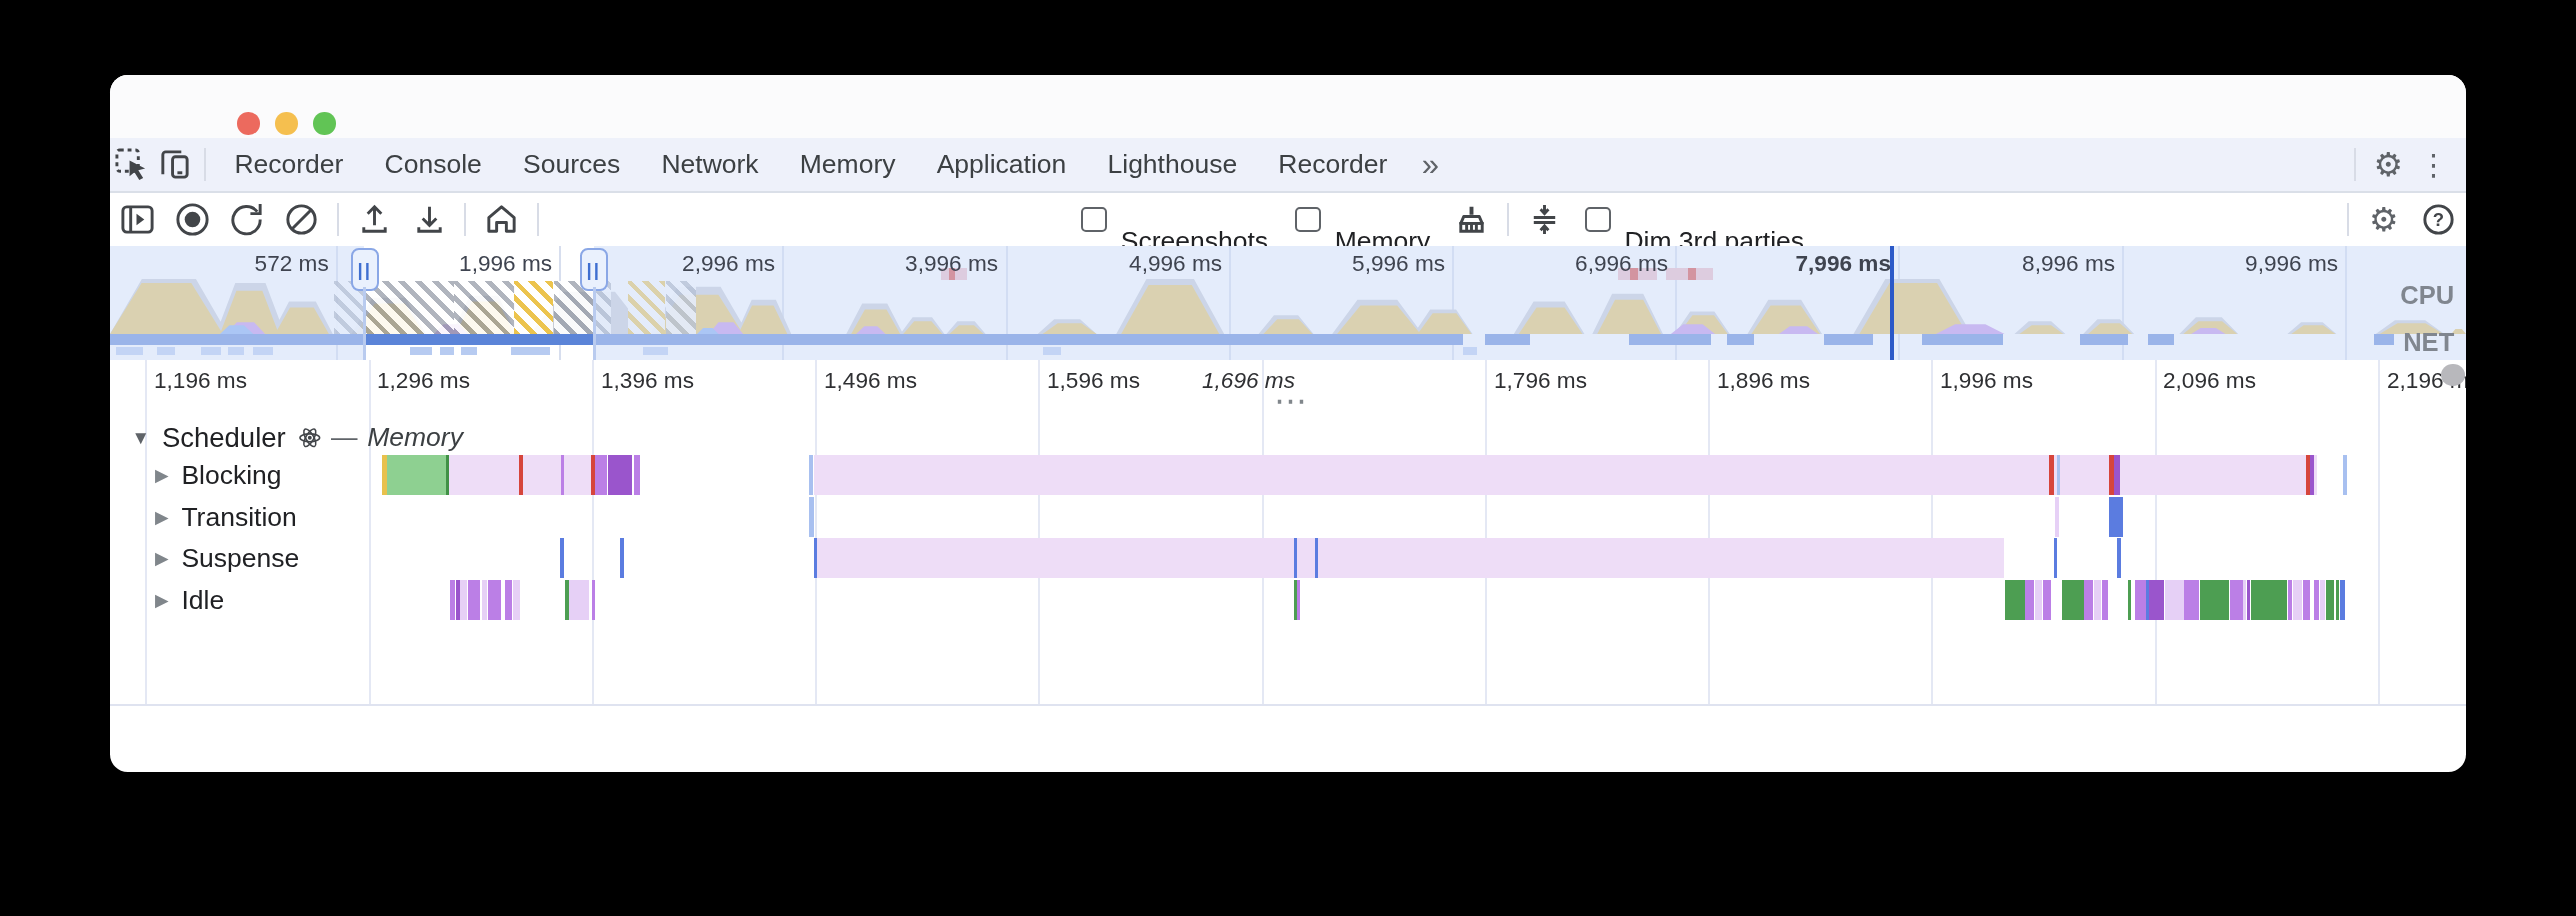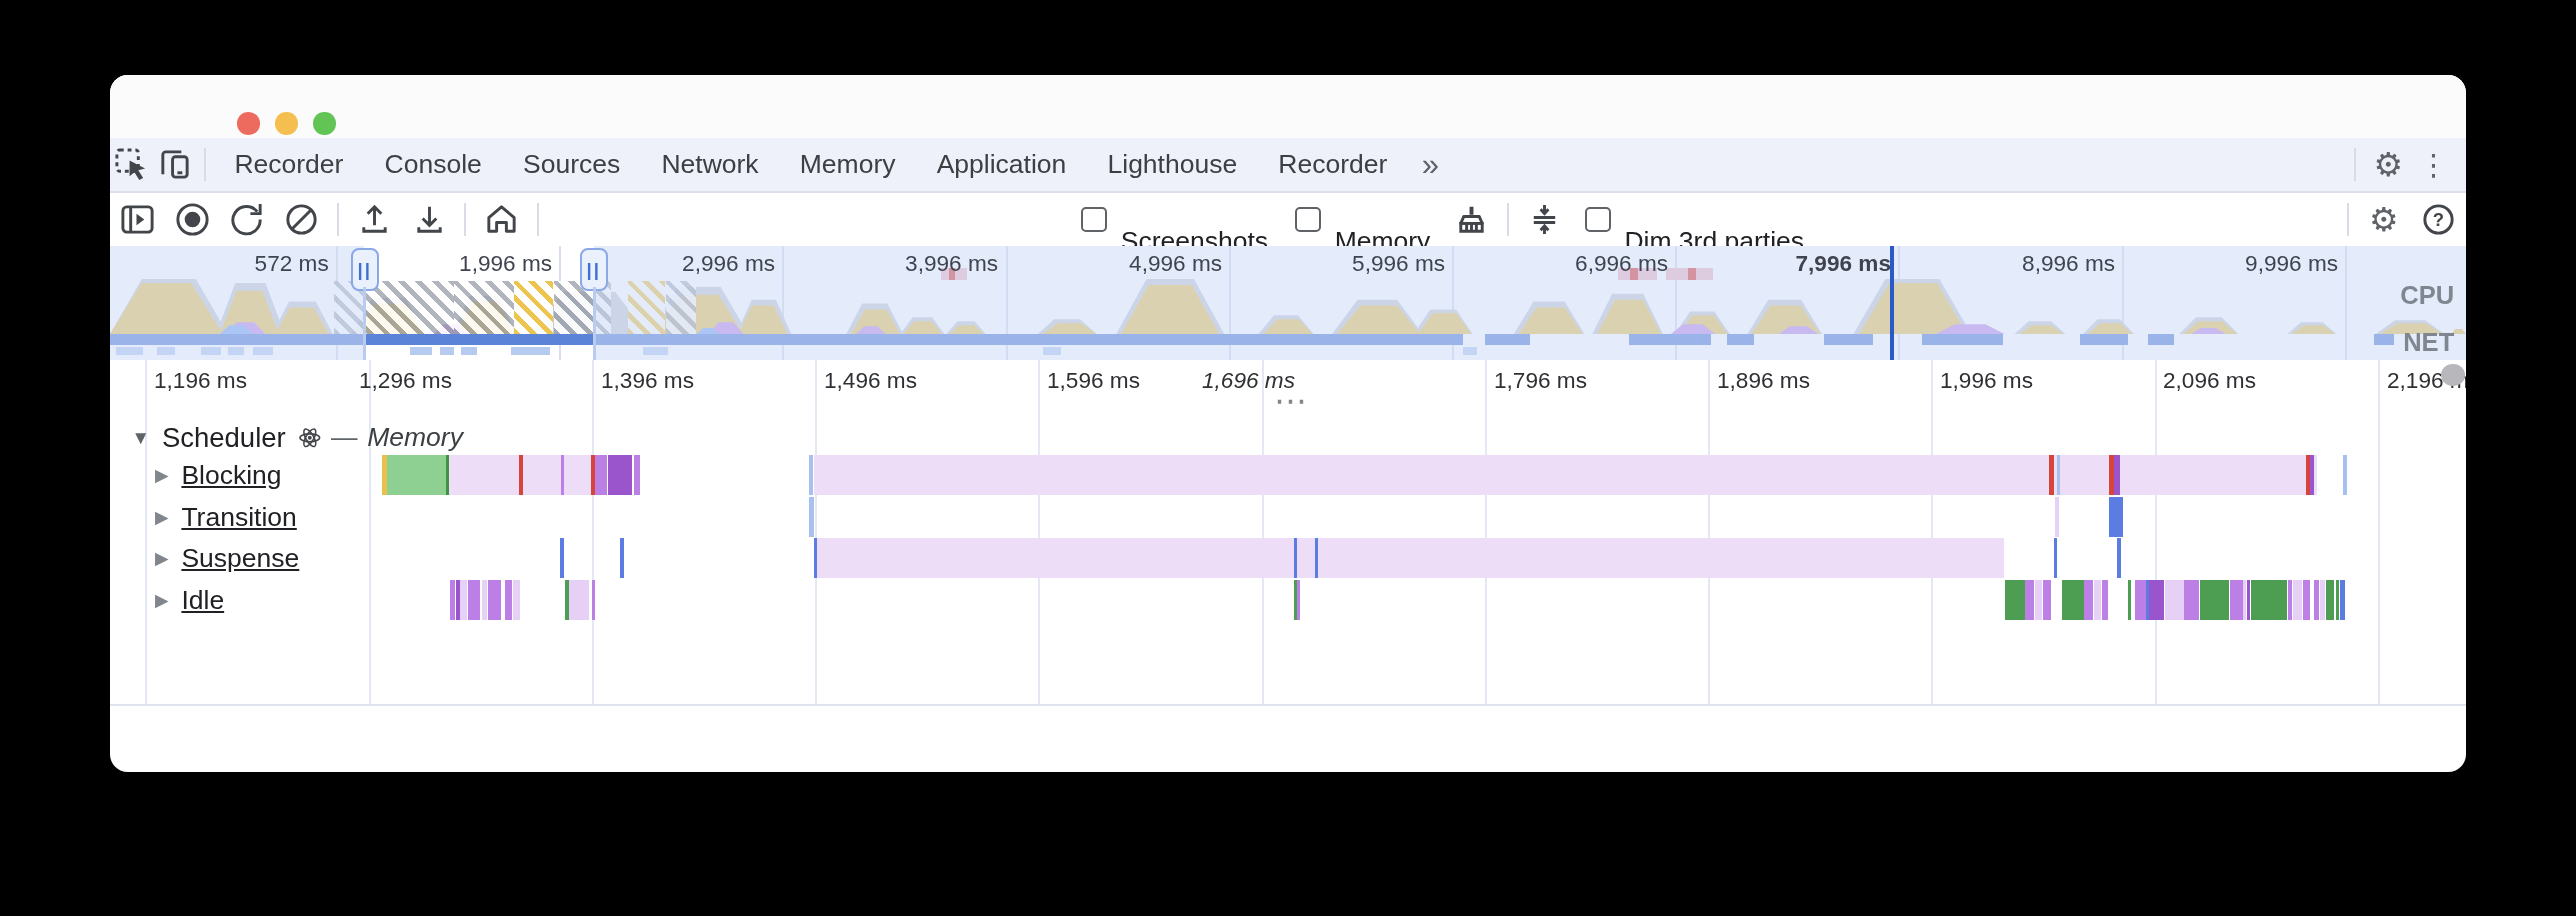--- a/index.html
+++ b/index.html
@@ -65,21 +65,21 @@
     background:#b8b8bc;z-index:9;}
   
   .trackhdr{position:absolute;left:21.6px;top:346px;height:33px;display:flex;align-items:center;z-index:4;}
   .trackhdr .tri{font-size:18.7px;color:#5f6368;margin-right:11.8px;}
   .trackhdr .tname{font-size:27.5px;color:#202124;}
   .trackhdr .atom{margin:3.9px 9.8px 0 11.8px;}
   .trackhdr .dash{font-size:26.5px;color:#5f6368;margin-right:9.8px;}
   .trackhdr .suffix{font-size:26.5px;color:#3c4043;font-style:italic;}
   .rowlabel{position:absolute;left:45px;height:33px;display:flex;align-items:center;z-index:4;}
   .rowlabel .tri{font-size:17.7px;color:#80868b;margin-right:12.8px;}
-  .rowlabel .rname{font-size:26.5px;color:#202124;text-decoration:underline;}
+  .rowlabel .rname{font-size:26.5px;color:#202124;}
   .rowcanvas{position:absolute;left:0;width:100%;height:40px;z-index:1;}
   .seg{position:absolute;top:0;height:100%;}
   svg .st{stroke:#424549;stroke-width:3;fill:none;}
 </style>
 </head>
 <body>
 
 <div class="window">
 
   <div class="titlebar">
@@ -315,21 +315,21 @@
         <ellipse cx="12" cy="12" rx="10" ry="4" fill="none" stroke="#424549" stroke-width="1.6" transform="rotate(120 12 12)"></ellipse>
         <circle cx="12" cy="12" r="2" fill="#424549"></circle>
       </svg>
     </span>
     <span class="dash">—</span>
     <span class="suffix">Memory</span>
   </div>
   <div id="rows"></div>
 
 <div class="r2-label" style="left: 44px;">1,196 ms</div>
-    <div class="r2-label" style="left: 249px;">1,296 ms</div>
+    <div class="r2-label" style="left: 267px;">1,296 ms</div>
     <div class="r2-label" style="left: 491px;">1,396 ms</div>
     <div class="r2-label" style="left: 714px;">1,496 ms</div>
     <div class="r2-label" style="left: 937px;">1,596 ms</div>
     <div class="r2-label" style="left: 1092px; font-style: italic;">1,696 ms</div>
     <div class="r2-label" style="left: 1384px;">1,796 ms</div>
     <div class="r2-label" style="left: 1607px;">1,896 ms</div>
     <div class="r2-label" style="left: 1830px;">1,996 ms</div>
     <div class="r2-label" style="left: 2053px;">2,096 ms</div>
     <div class="r2-label" style="left: 2277px;">2,196 ms</div>
     <div class="rowcanvas" style="top: 380px;">

